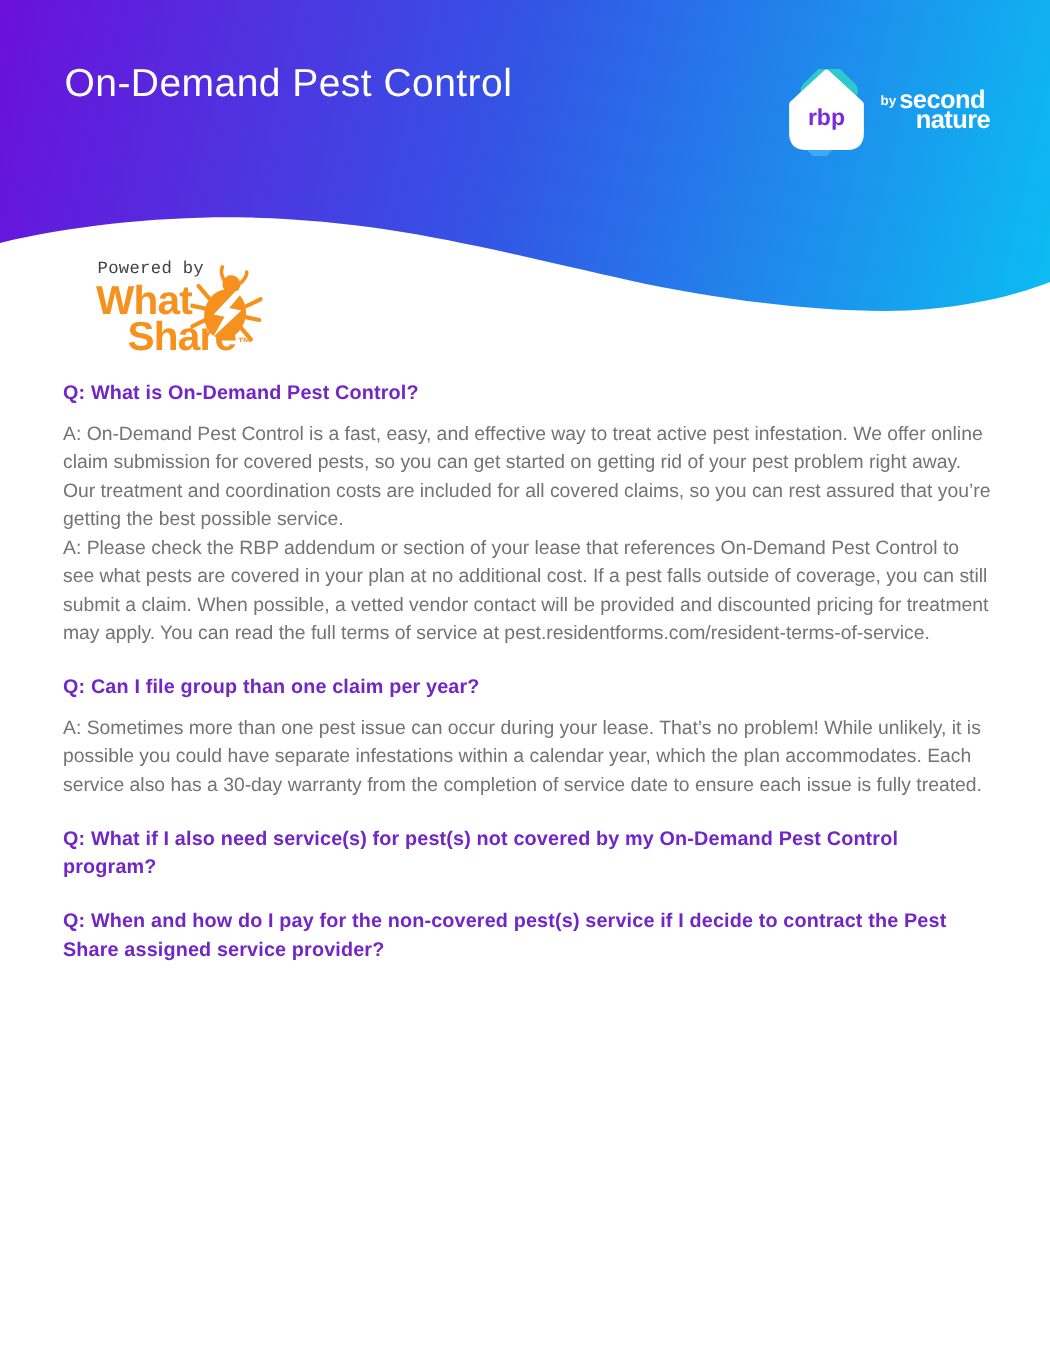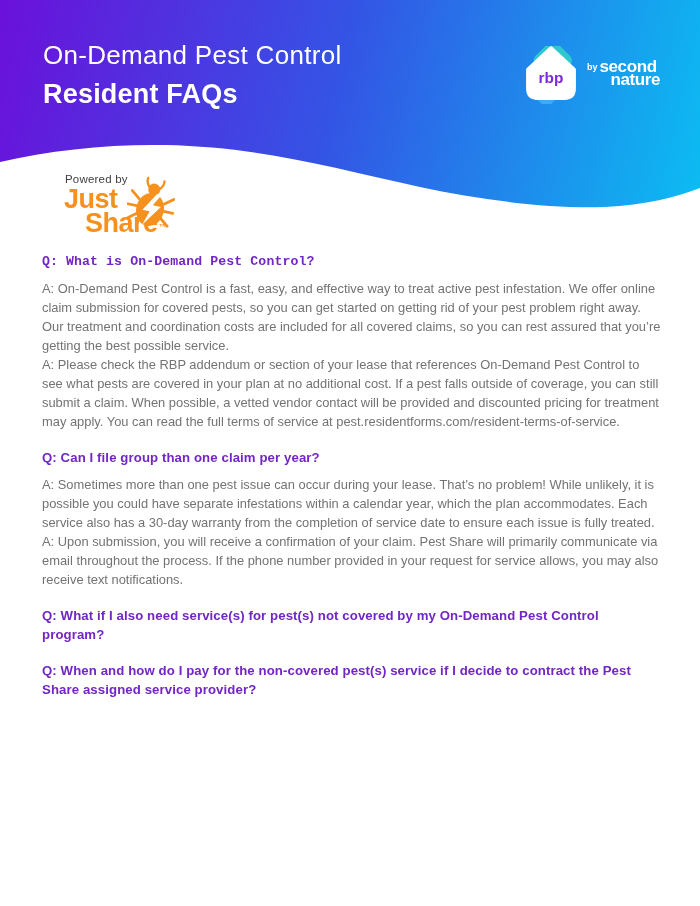--- a/index.html
+++ b/index.html
@@ -27,58 +27,57 @@
   
   .rbp { position: absolute; left: 522px; top: 46px; display: flex; align-items: flex-start; z-index: 3; }
   .rbp-badge { width: 58px; height: 58px; display: block; }
   .sn { display: flex; align-items: flex-start; color: #fff; margin-left: 7px; margin-top: 14px; }
   .by { font-size: 9px; font-weight: 600; margin-right: 2px; position: relative; top: 2px; }
   .sn-lines { display: flex; flex-direction: column; font-size: 17px; font-weight: 700; line-height: 13px; letter-spacing: -0.4px; }
   .sn2 { margin-left: 11px; }
 
   
   .powered { position: absolute; left: 64px; top: 173px; z-index: 3; }
-  .pow-label { font-size: 11.5px; color: #414141; letter-spacing: 0.2px; margin: 0 0 3px 1px; }
+  .pow-label { font-size: 11.5px; color: #414141; letter-spacing: 0.2px; margin: 0 0 3px 1px; font-family: Liberation Mono, monospace; }
   .ps-words { color: #F6911E; font-weight: 800; }
   .ps1 { font-size: 27px; line-height: 23px; letter-spacing: -0.5px; }
   .ps2 { font-size: 27px; line-height: 25px; letter-spacing: -0.5px; margin-left: 21px; display: flex; align-items: flex-start; }
   .tm { font-size: 9px; font-weight: 700; margin-top: 4px; margin-left: 1px; }
   .bug { position: absolute; left: 63px; top: 2px; width: 48px; height: 58px; }
 
   
   .content { padding: 22px 38px 0 42px; }
   .faq h3.q {
     color: #7226C6;
     font-size: 13.2px; font-weight: 700;
     line-height: 19px;
     margin: 17px 0 8px 0;
     letter-spacing: 0.1px;
   }
-  .faq:first-child h3.q { margin-top: 0; font-family: Liberation Mono, monospace; }
+  .faq:first-child h3.q { margin-top: 0; }
   .faq p.a {
     color: #737373;
     font-size: 12.9px; font-weight: 400;
     line-height: 19px;
     margin: 0;
     max-width: 624px;
   }
 </style>
 </head>
 <body>
 
 <div class="page">
 
   <header class="banner">
     <svg class="wave" viewBox="0 0 700 230" preserveAspectRatio="none" aria-hidden="true">
       <path d="M0,162 C50,150 110,144 165,145 C260,147 330,167 420,187 C480,200 550,209 605,207 C645,205 677,197 700,188 L700,232 L0,232 Z" fill="#ffffff"></path>
     </svg>
 
     <div class="titles">
       <div class="t1">On-Demand Pest Control</div>
-      <div class="t2">Resident FAQs</div>
     </div>
 
     <div class="rbp">
       <svg class="rbp-badge" viewBox="0 0 64 64" aria-hidden="true">
         <rect x="17" y="-1" width="34" height="34" rx="7" transform="rotate(45 34 16)" fill="#2EC8CE"></rect>
         <rect x="10" y="28" width="34" height="34" rx="7" transform="rotate(45 27 45)" fill="#3FA9F5"></rect>
         <path d="M32 3 L57 26 L57 47 Q57 57 47 57 L17 57 Q7 57 7 47 L7 26 Z" fill="#ffffff" stroke="#ffffff" stroke-width="5" stroke-linejoin="round"></path>
         <text x="32" y="41" text-anchor="middle" font-size="17" font-weight="bold" font-family="Liberation Sans, sans-serif" fill="#7C2BD9">rbp</text>
       </svg>
       <div class="sn">
@@ -86,21 +85,21 @@
         <span class="sn-lines">
           <span>second</span>
           <span class="sn2">nature</span>
         </span>
       </div>
     </div>
 
     <div class="powered">
       <div class="pow-label">Powered by</div>
       <div class="ps-words">
-        <div class="ps1">Just</div>
+        <div class="ps1">What</div>
         <div class="ps2">
           <span>Share</span>
             <span class="tm">™</span>
         </div>
       </div>
       <svg class="bug" viewBox="0 0 52 58" aria-hidden="true">
         <g transform="rotate(12 26 30)" fill="#F6911E" stroke="#F6911E" stroke-linecap="round">
           <path d="M20 11 Q16 6 17 2" stroke-width="2.6" fill="none"></path>
           <path d="M32 11 Q36 6 35 2" stroke-width="2.6" fill="none"></path>
           <circle cx="26" cy="13" r="6.5" stroke="none"></circle>
@@ -123,21 +122,20 @@
       <p class="a">A: On-Demand Pest Control is a fast, easy, and effective way to treat active pest infestation. We offer online claim submission for covered pests, so you can get started on getting rid of your pest problem right away. Our treatment and coordination costs are included for all covered claims, so you can rest assured that you’re getting the best possible service.</p>
     </section>
     <section class="faq">
       <p class="a">A: Please check the RBP addendum or section of your lease that references On-Demand Pest Control to see what pests are covered in your plan at no additional cost. If a pest falls outside of coverage, you can still submit a claim. When possible, a vetted vendor contact will be provided and discounted pricing for treatment may apply. You can read the full terms of service at pest.residentforms.com/resident-terms-of-service.</p>
     </section>
     <section class="faq">
       <h3 class="q">Q: Can I file group than one claim per year?</h3>
       <p class="a">A: Sometimes more than one pest issue can occur during your lease. That’s no problem! While unlikely, it is possible you could have separate infestations within a calendar year, which the plan accommodates. Each service also has a 30-day warranty from the completion of service date to ensure each issue is fully treated.</p>
     </section>
     <section class="faq">
-      <p class="a">A: Upon submission, you will receive a confirmation of your claim. Pest Share will primarily communicate via email throughout the process. If the phone number provided in your request for service allows, you may also receive text notifications.</p>
     </section>
     <section class="faq">
       <h3 class="q">Q: What if I also need service(s) for pest(s) not covered by my On-Demand Pest Control program?</h3>
     </section>
     <section class="faq">
       <h3 class="q">Q: When and how do I pay for the non-covered pest(s) service if I decide to contract the Pest Share assigned service provider?</h3>
 
     </section>
 
   </main>

